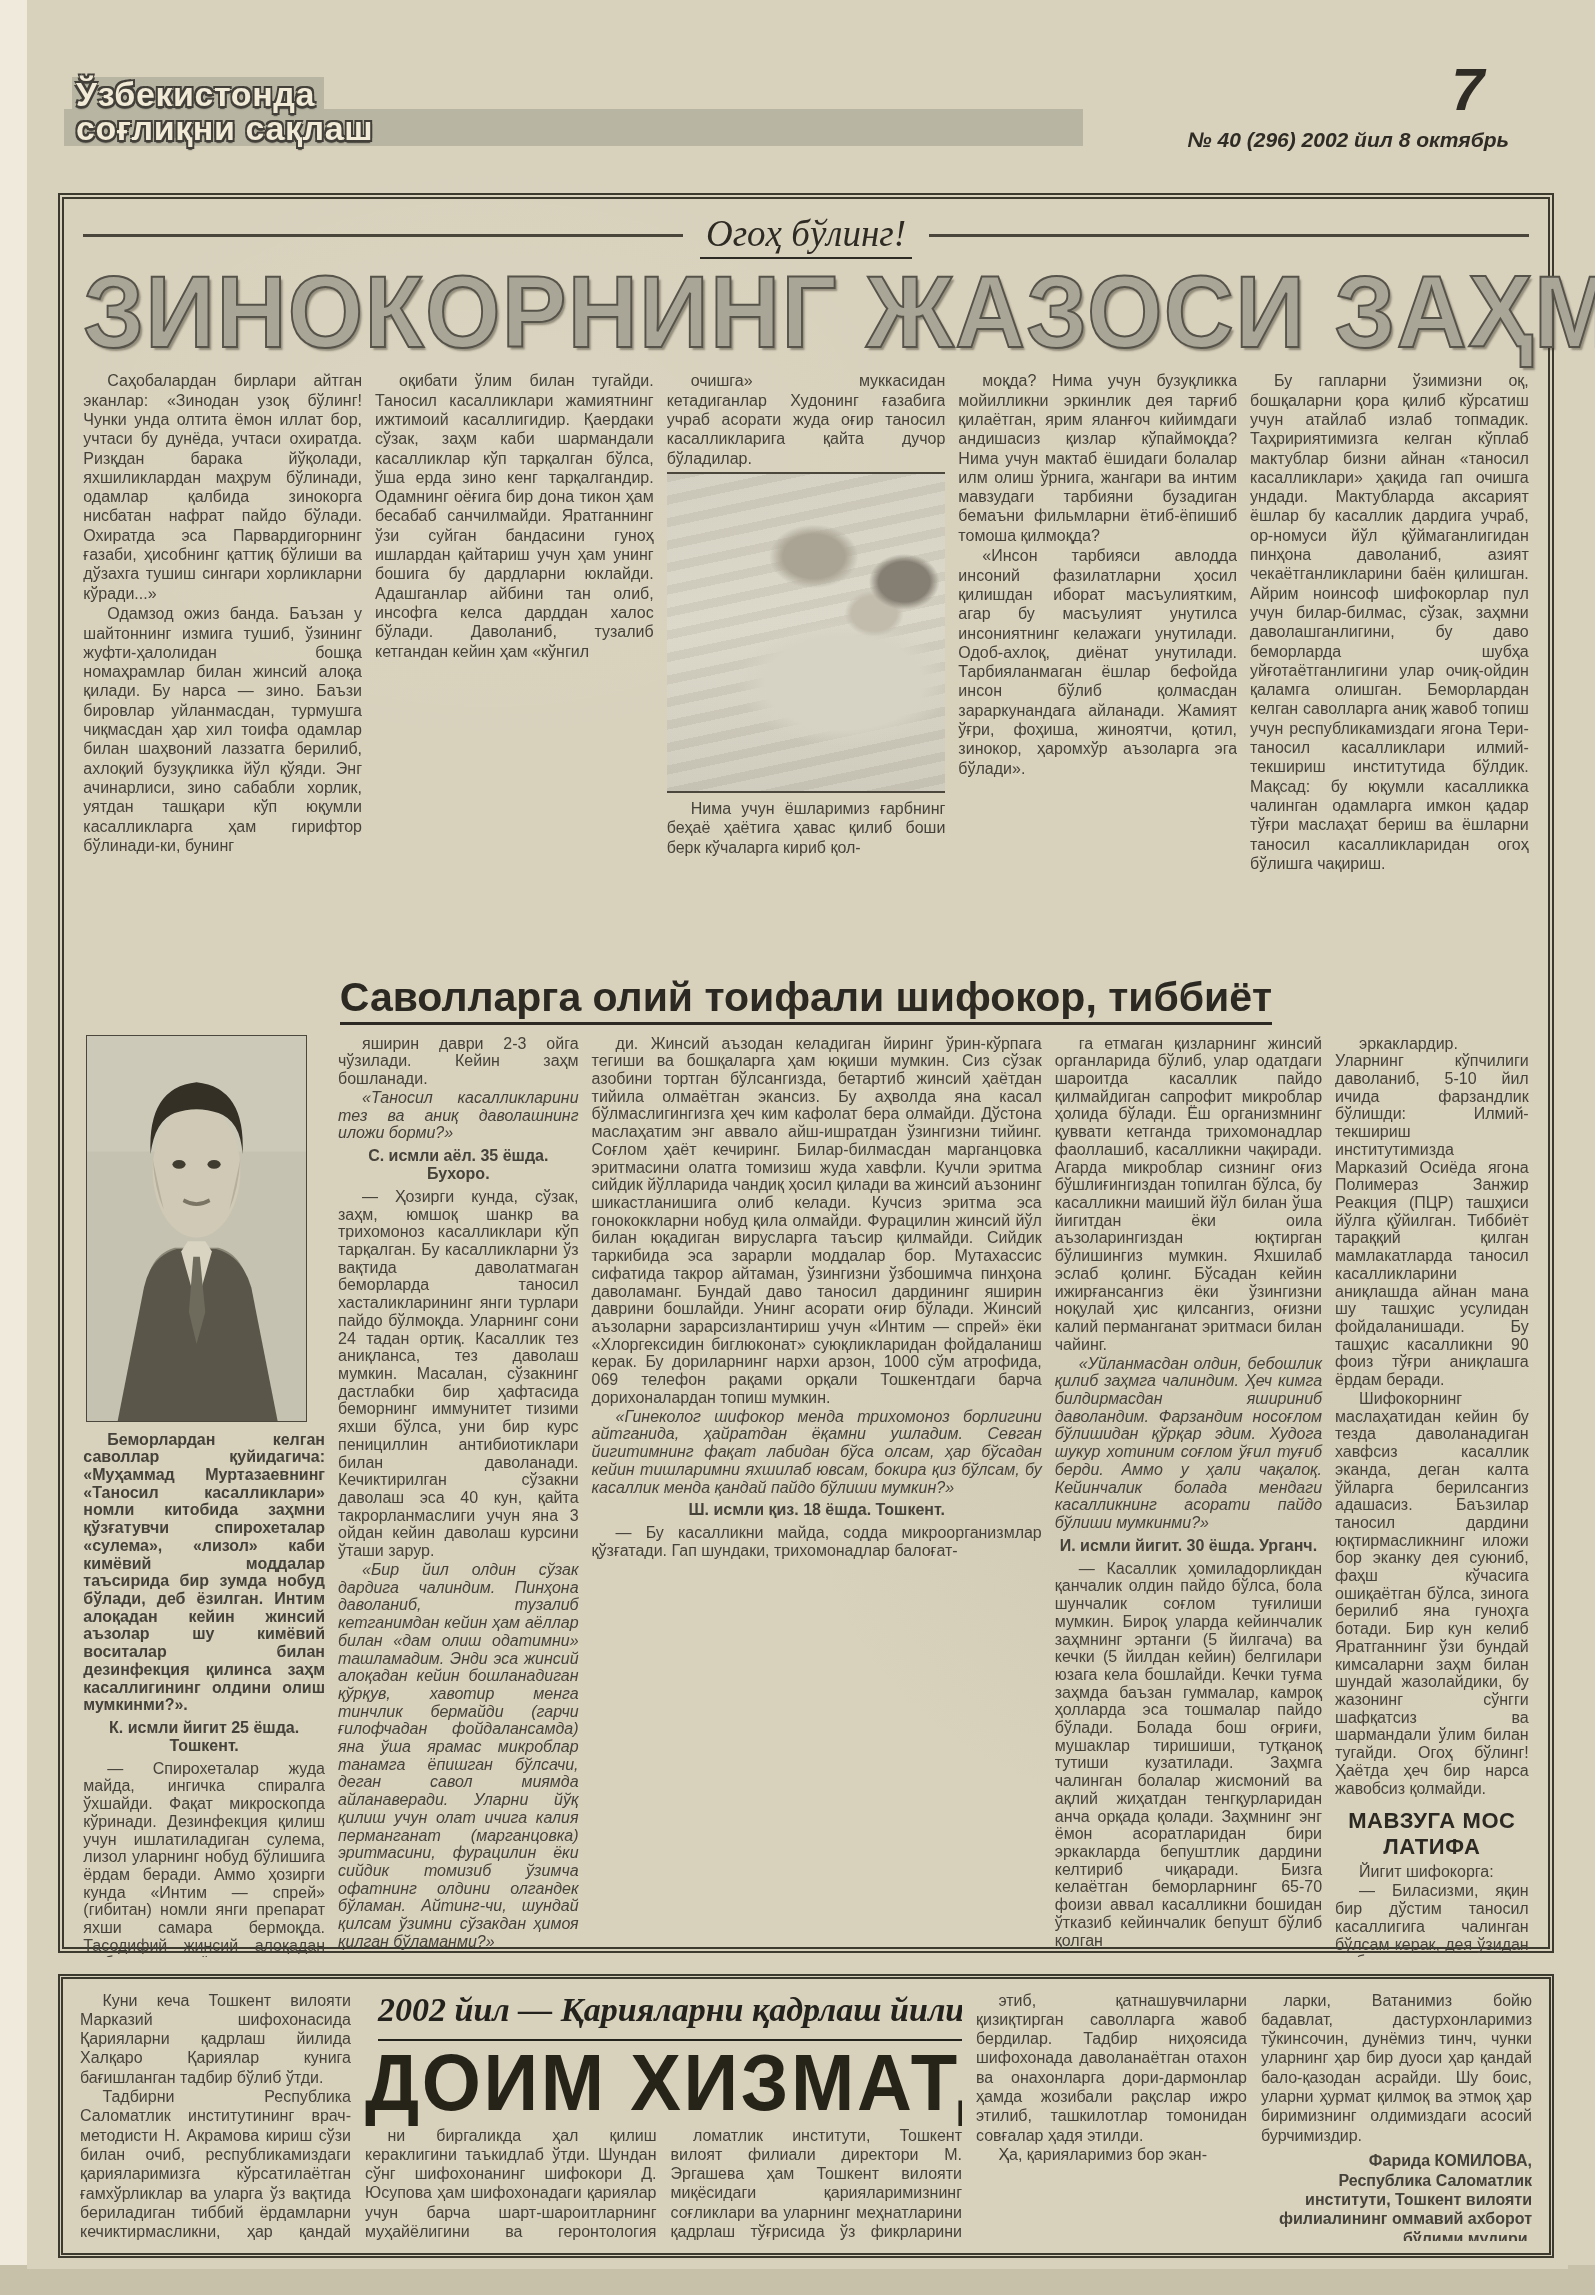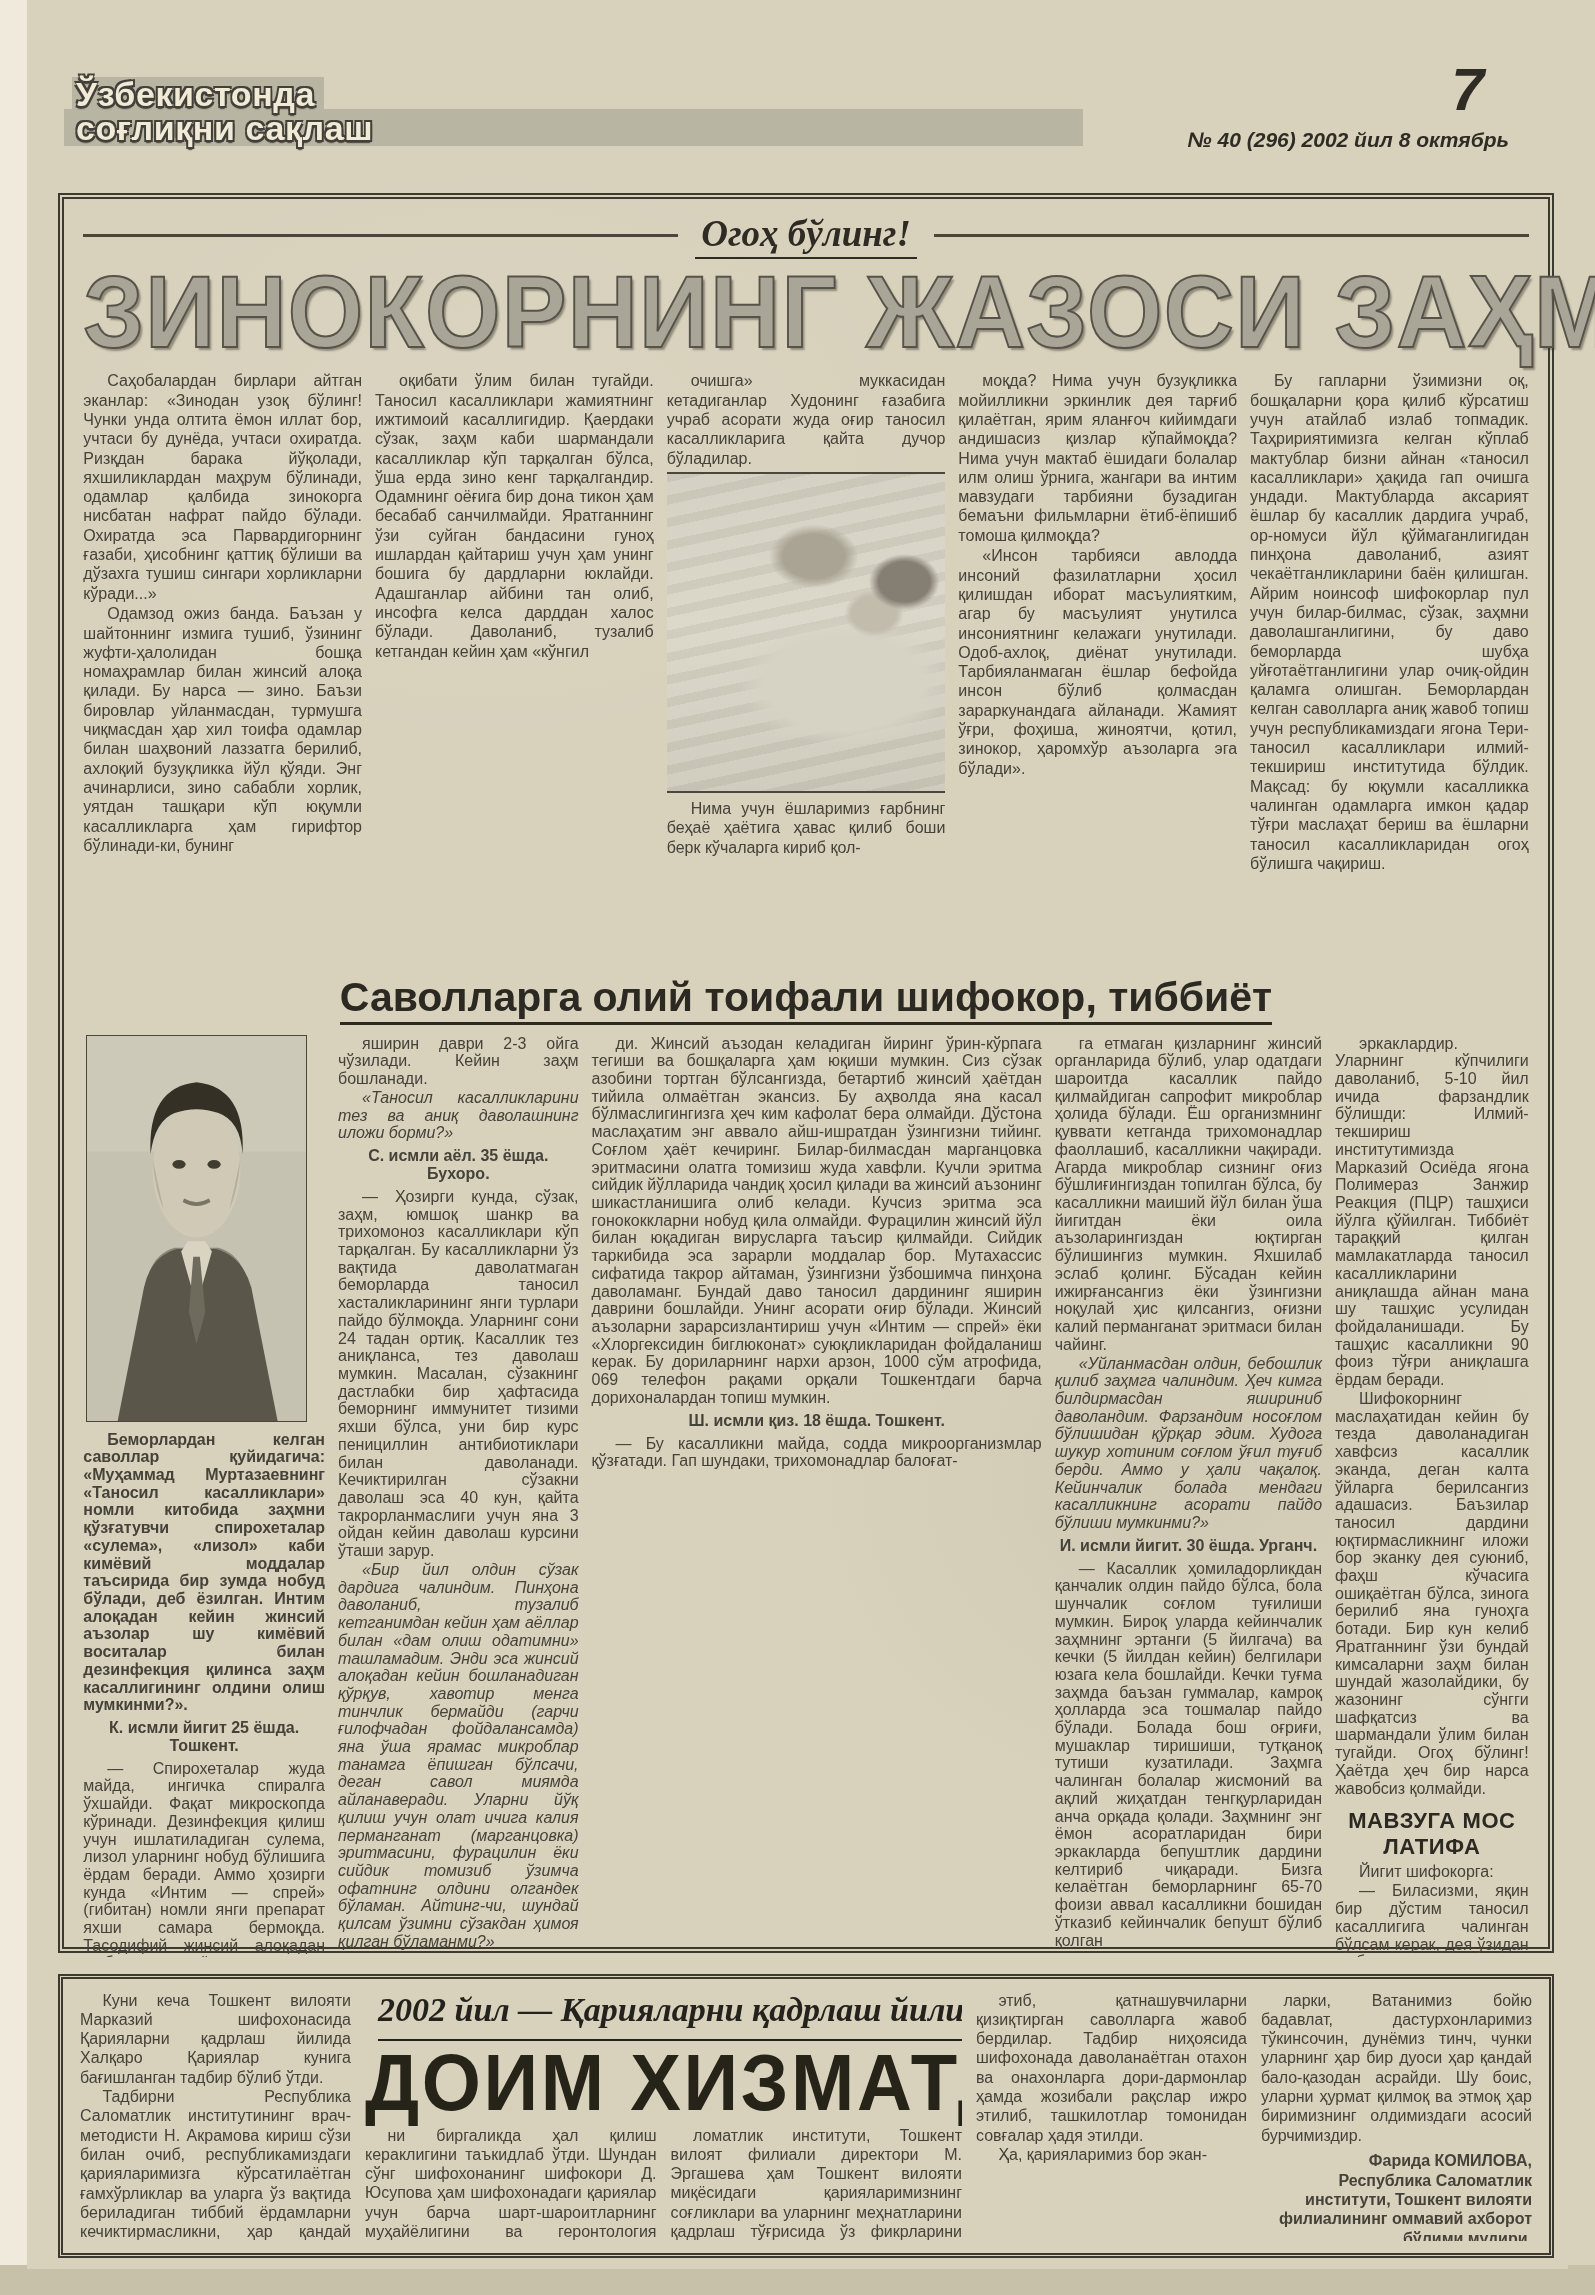--- a/index.html
+++ b/index.html
@@ -25,21 +25,21 @@
     text-shadow:-1.9px -1.9px 0 #43403a,1.9px -1.9px 0 #43403a,-1.9px 1.9px 0 #43403a,1.9px 1.9px 0 #43403a,0 2.6px 1.3px #43403a;}
   .mt1{top:24.5px;background:#b9b5a3;padding:0 9px 1.3px 3.9px;}
   .mt2{top:59px;padding-left:3.9px;}
   .page-num{position:absolute;right:84px;top:3.9px;font-size:59px;font-weight:bold;color:#2f2c25;font-style:italic;}
   .issue{position:absolute;right:59px;top:76px;font-size:21px;font-weight:bold;font-style:italic;color:#2f2c25;}
   
   .main-box{position:absolute;left:31px;top:193px;width:1496px;height:1760px;
     border:6.4px double #3c392f;background:transparent;padding:3.9px 19.3px;box-sizing:border-box;}
   .kicker-row{display:flex;align-items:center;gap:17px;margin-top:9px;}
   .kline{flex:1;border-top:3.2px solid #4a463c;height:0;}
-  .kicker{font-family:"Liberation Serif", serif;font-style:italic;font-weight:bold;
+  .kicker{font-family:"Liberation Serif", serif;font-style:italic;font-weight:normal;
     font-size:37px;color:#2e2b24;border-bottom:2.6px solid #2e2b24;padding:0 6.4px 2.6px;}
   .headline{margin:3.9px 0 6.4px;text-align:center;font-size:97px;line-height:97px;
     font-weight:bold;letter-spacing:1.3px;transform:scaleY(1.06);
     color:#aaa697;-webkit-text-stroke:1.9px #56534a;text-shadow:2.6px 2.6px 1.9px rgba(60,56,45,.45);
     white-space:nowrap;}
   .art-cols{display:flex;gap:13px;height:583px;overflow:hidden;margin-top:11px;}
   .art-cols .col{flex:1 1 0;overflow:hidden;}
   .col p{margin:0;text-align:justify;font-size:16px;line-height:19.3px;text-indent:1.5em;}
   .col p + p{margin-top:1.3px;}
   .photo.couple{
@@ -165,20 +165,21 @@
         <p class="q">«Таносил касалликларини тез ва аниқ даволашнинг иложи борми?»</p>
         <p class="asker">С. исмли аёл. 35 ёшда. Бухоро.</p>
         <p>— Ҳозирги кунда, сўзак, заҳм, юмшоқ шанкр ва трихомоноз касалликлари кўп тарқалган. Бу касалликларни ўз вақтида даволатмаган беморларда таносил хасталикларининг янги турлари пайдо бўлмоқда. Уларнинг сони 24 тадан ортиқ. Касаллик тез аниқланса, тез даволаш мумкин. Масалан, сўзакнинг дастлабки бир ҳафтасида беморнинг иммунитет тизими яхши бўлса, уни бир курс пенициллин антибиотиклари билан даволанади. Кечиктирилган сўзакни даволаш эса 40 кун, қайта такрорланмаслиги учун яна 3 ойдан кейин даволаш курсини ўташи зарур.</p>
         <p class="q">«Бир йил олдин сўзак дардига чалиндим. Пинҳона даволаниб, тузалиб кетганимдан кейин ҳам аёллар билан «дам олиш одатимни» ташламадим. Энди эса жинсий алоқадан кейин бошланадиган қўрқув, хавотир менга тинчлик бермайди (гарчи ғилофчадан фойдалансамда) яна ўша ярамас микроблар танамга ёпишган бўлсачи, деган савол миямда айланаверади. Уларни йўқ қилиш учун олат ичига калия перманганат (марганцовка) эритмасини, фурацилин ёки сийдик томизиб ўзимча офатнинг олдини олгандек бўламан. Айтинг-чи, шундай қилсам ўзимни сўзакдан ҳимоя қилган бўламанми?»</p>
         <p class="asker">Ш. исмли эркак. 40 ёшда. Термиз.</p>
         <p>— Одамнинг сийдик ва жинсий йўлларига майда, тирик гонококклар тушиб сўзакни пайдо қила-</p>
       </div>
 
       <div class="col">
         <p>ди. Жинсий аъзодан келадиган йиринг ўрин-кўрпага тегиши ва бошқаларга ҳам юқиши мумкин. Сиз сўзак азобини тортган бўлсангизда, бетартиб жинсий ҳаётдан тийила олмаётган экансиз. Бу аҳволда яна касал бўлмаслигингизга ҳеч ким кафолат бера олмайди. Дўстона маслаҳатим энг аввало айш-ишратдан ўзингизни тийинг. Соғлом ҳаёт кечиринг. Билар-билмасдан марганцовка эритмасини олатга томизиш жуда хавфли. Кучли эритма сийдик йўлларида чандиқ ҳосил қилади ва жинсий аъзонинг шикастланишига олиб келади. Кучсиз эритма эса гонококкларни нобуд қила олмайди. Фурацилин жинсий йўл билан юқадиган вирусларга таъсир қилмайди. Сийдик таркибида эса зарарли моддалар бор. Мутахассис сифатида такрор айтаман, ўзингизни ўзбошимча пинҳона даволаманг. Бундай даво таносил дардининг яширин даврини бошлайди. Унинг асорати оғир бўлади. Жинсий аъзоларни зарарсизлантириш учун «Интим — спрей» ёки «Хлоргексидин биглюконат» суюқликларидан фойдаланиш керак. Бу дориларнинг нархи арзон, 1000 сўм атрофида, 069 телефон рақами орқали Тошкентдаги барча дорихоналардан топиш мумкин.</p>
+        <p class="q">«Гинеколог шифокор менда трихомоноз борлигини айтганида, ҳайратдан ёқамни ушладим. Севган йигитимнинг фақат лабидан бўса олсам, ҳар бўсадан кейин тишларимни яхшилаб ювсам, бокира қиз бўлсам, бу касаллик менда қандай пайдо бўлиши мумкин?»</p>
         <p class="asker">Ш. исмли қиз. 18 ёшда. Тошкент.</p>
         <p>— Бу касалликни майда, содда микроорганизмлар қўзғатади. Гап шундаки, трихомонадлар балоғат-</p>
       </div>
 
       <div class="col">
         <p>га етмаган қизларнинг жинсий органларида бўлиб, улар одатдаги шароитда касаллик пайдо қилмайдиган сапрофит микроблар ҳолида бўлади. Ёш организмнинг қуввати кетганда трихомонадлар фаоллашиб, касалликни чақиради. Агарда микроблар сизнинг оғиз бўшлиғингиздан топилган бўлса, бу касалликни маиший йўл билан ўша йигитдан ёки оила аъзоларингиздан юқтирган бўлишингиз мумкин. Яхшилаб эслаб қолинг. Бўсадан кейин ижирғансангиз ёки ўзингизни ноқулай ҳис қилсангиз, оғизни калий перманганат эритмаси билан чайинг.</p>
         <p class="q">«Уйланмасдан олдин, бебошлик қилиб заҳмга чалиндим. Ҳеч кимга билдирмасдан яшириниб даволандим. Фарзандим носоғлом бўлишидан қўрқар эдим. Худога шукур хотиним соғлом ўғил туғиб берди. Аммо у ҳали чақалоқ. Кейинчалик болада мендаги касалликнинг асорати пайдо бўлиши мумкинми?»</p>
         <p class="asker">И. исмли йигит. 30 ёшда. Урганч.</p>
         <p>— Касаллик ҳомиладорликдан қанчалик олдин пайдо бўлса, бола шунчалик соғлом туғилиши мумкин. Бироқ уларда кейинчалик заҳмнинг эртанги (5 йилгача) ва кечки (5 йилдан кейин) белгилари юзага кела бошлайди. Кечки туғма заҳмда баъзан гуммалар, камроқ ҳолларда эса тошмалар пайдо бўлади. Болада бош оғриғи, мушаклар тиришиши, тутқаноқ тутиши кузатилади. Заҳмга чалинган болалар жисмоний ва ақлий жиҳатдан тенгқурларидан анча орқада қолади. Заҳмнинг энг ёмон асоратларидан бири эркакларда бепуштлик дардини келтириб чиқаради. Бизга келаётган беморларнинг 65-70 фоизи аввал касалликни бошидан ўтказиб кейинчалик бепушт бўлиб қолган</p>
       </div>

